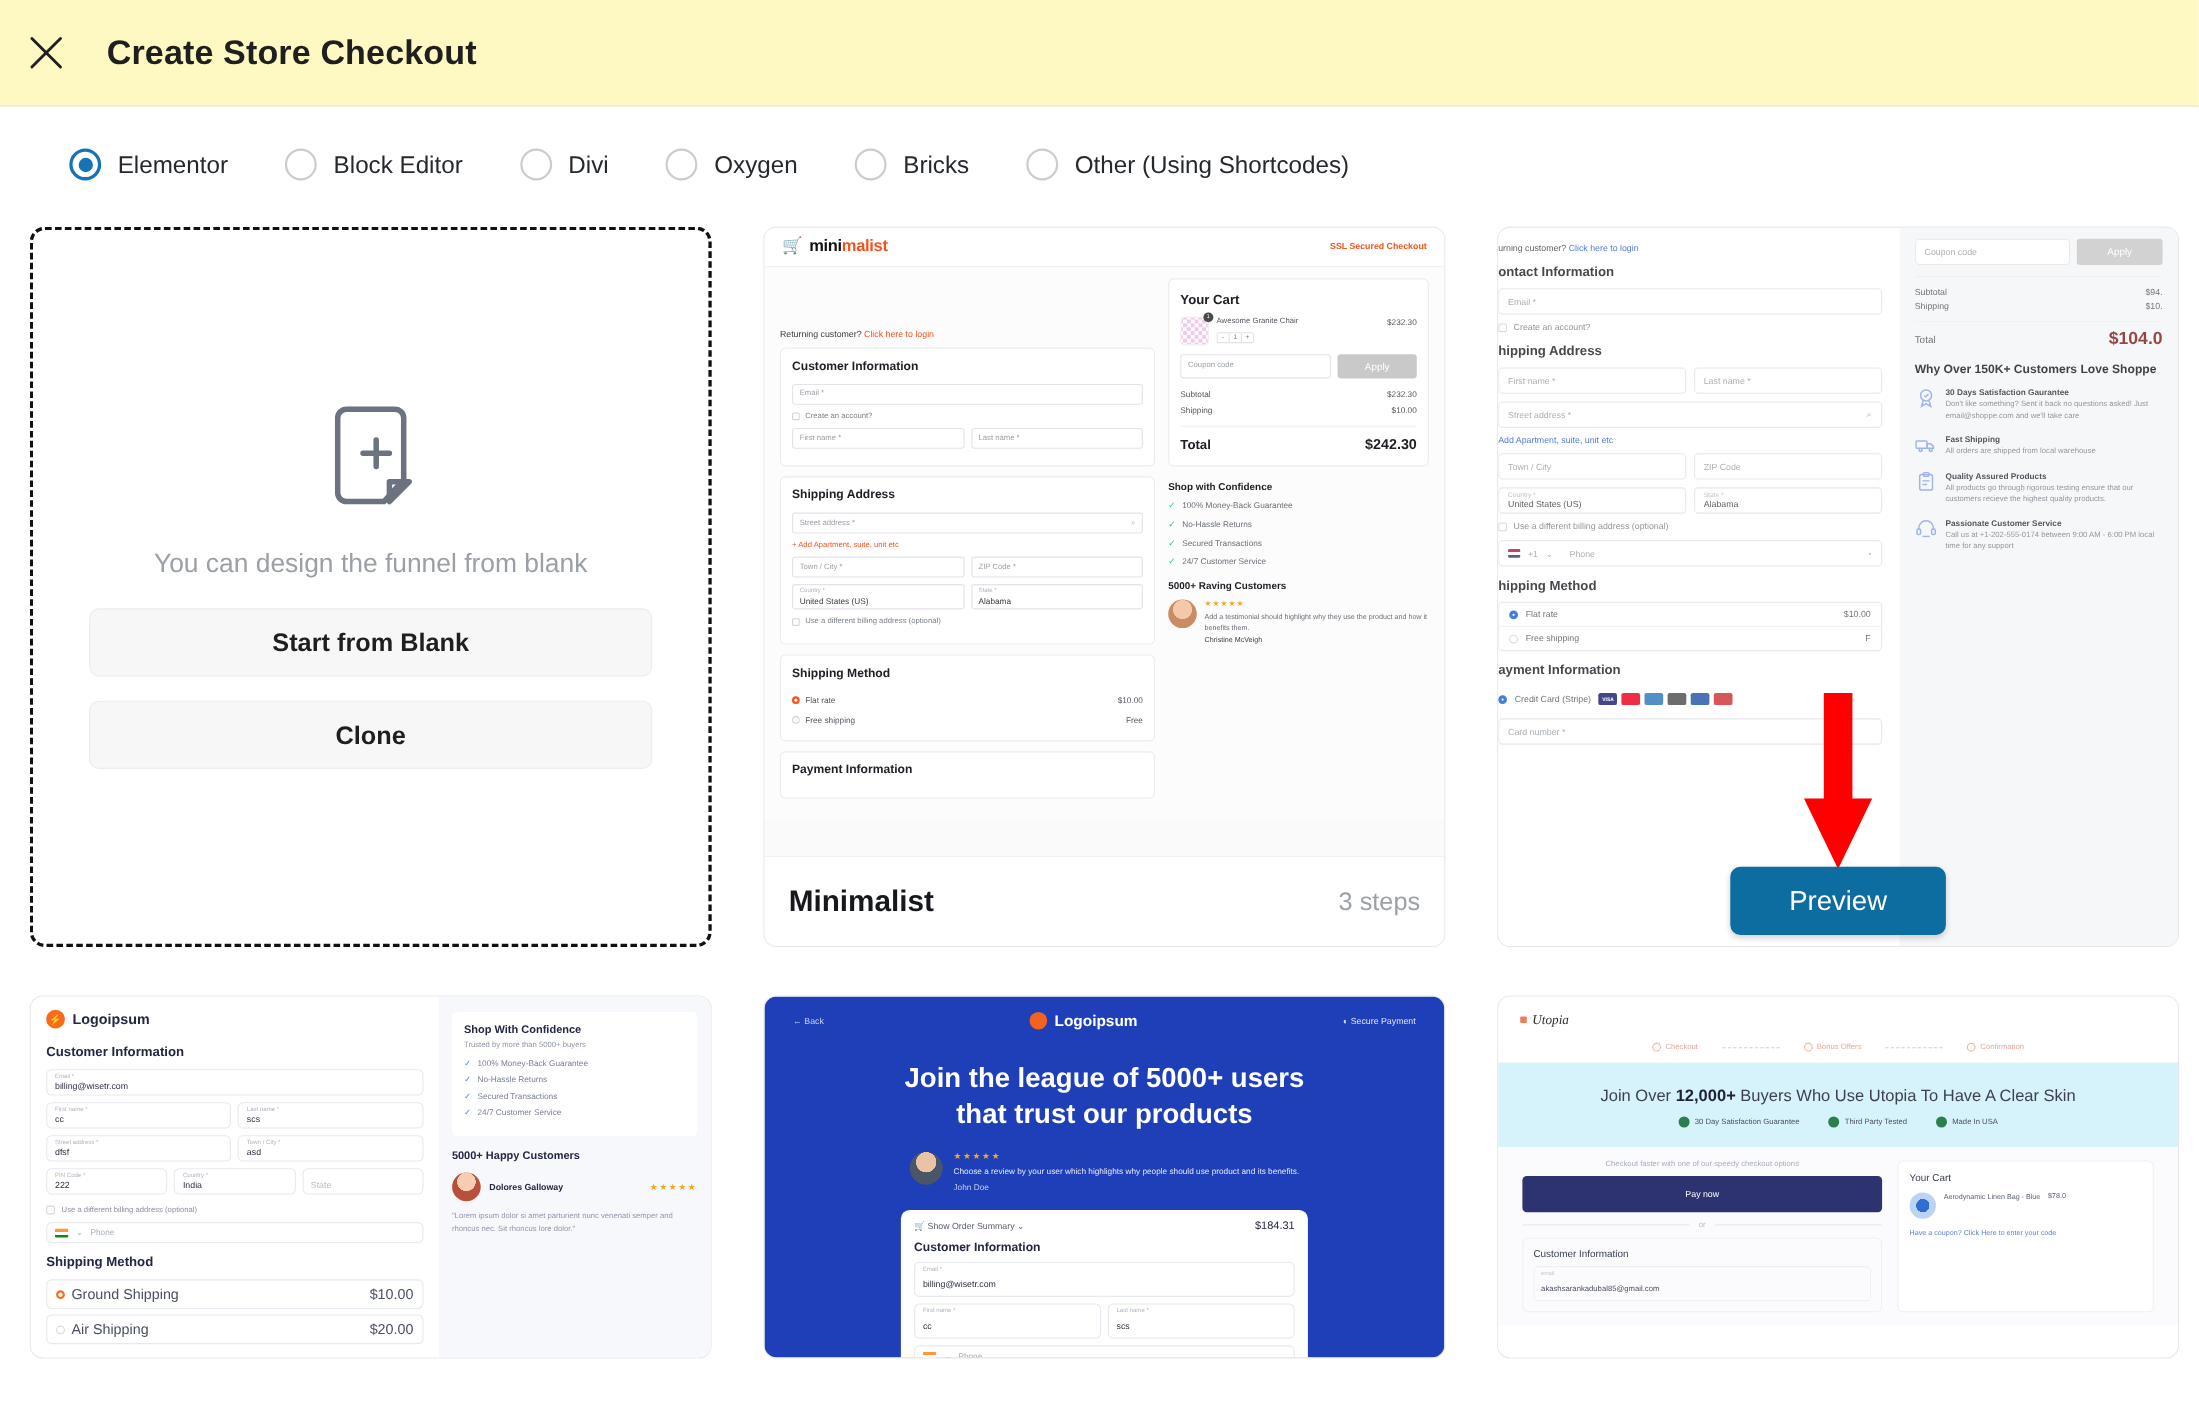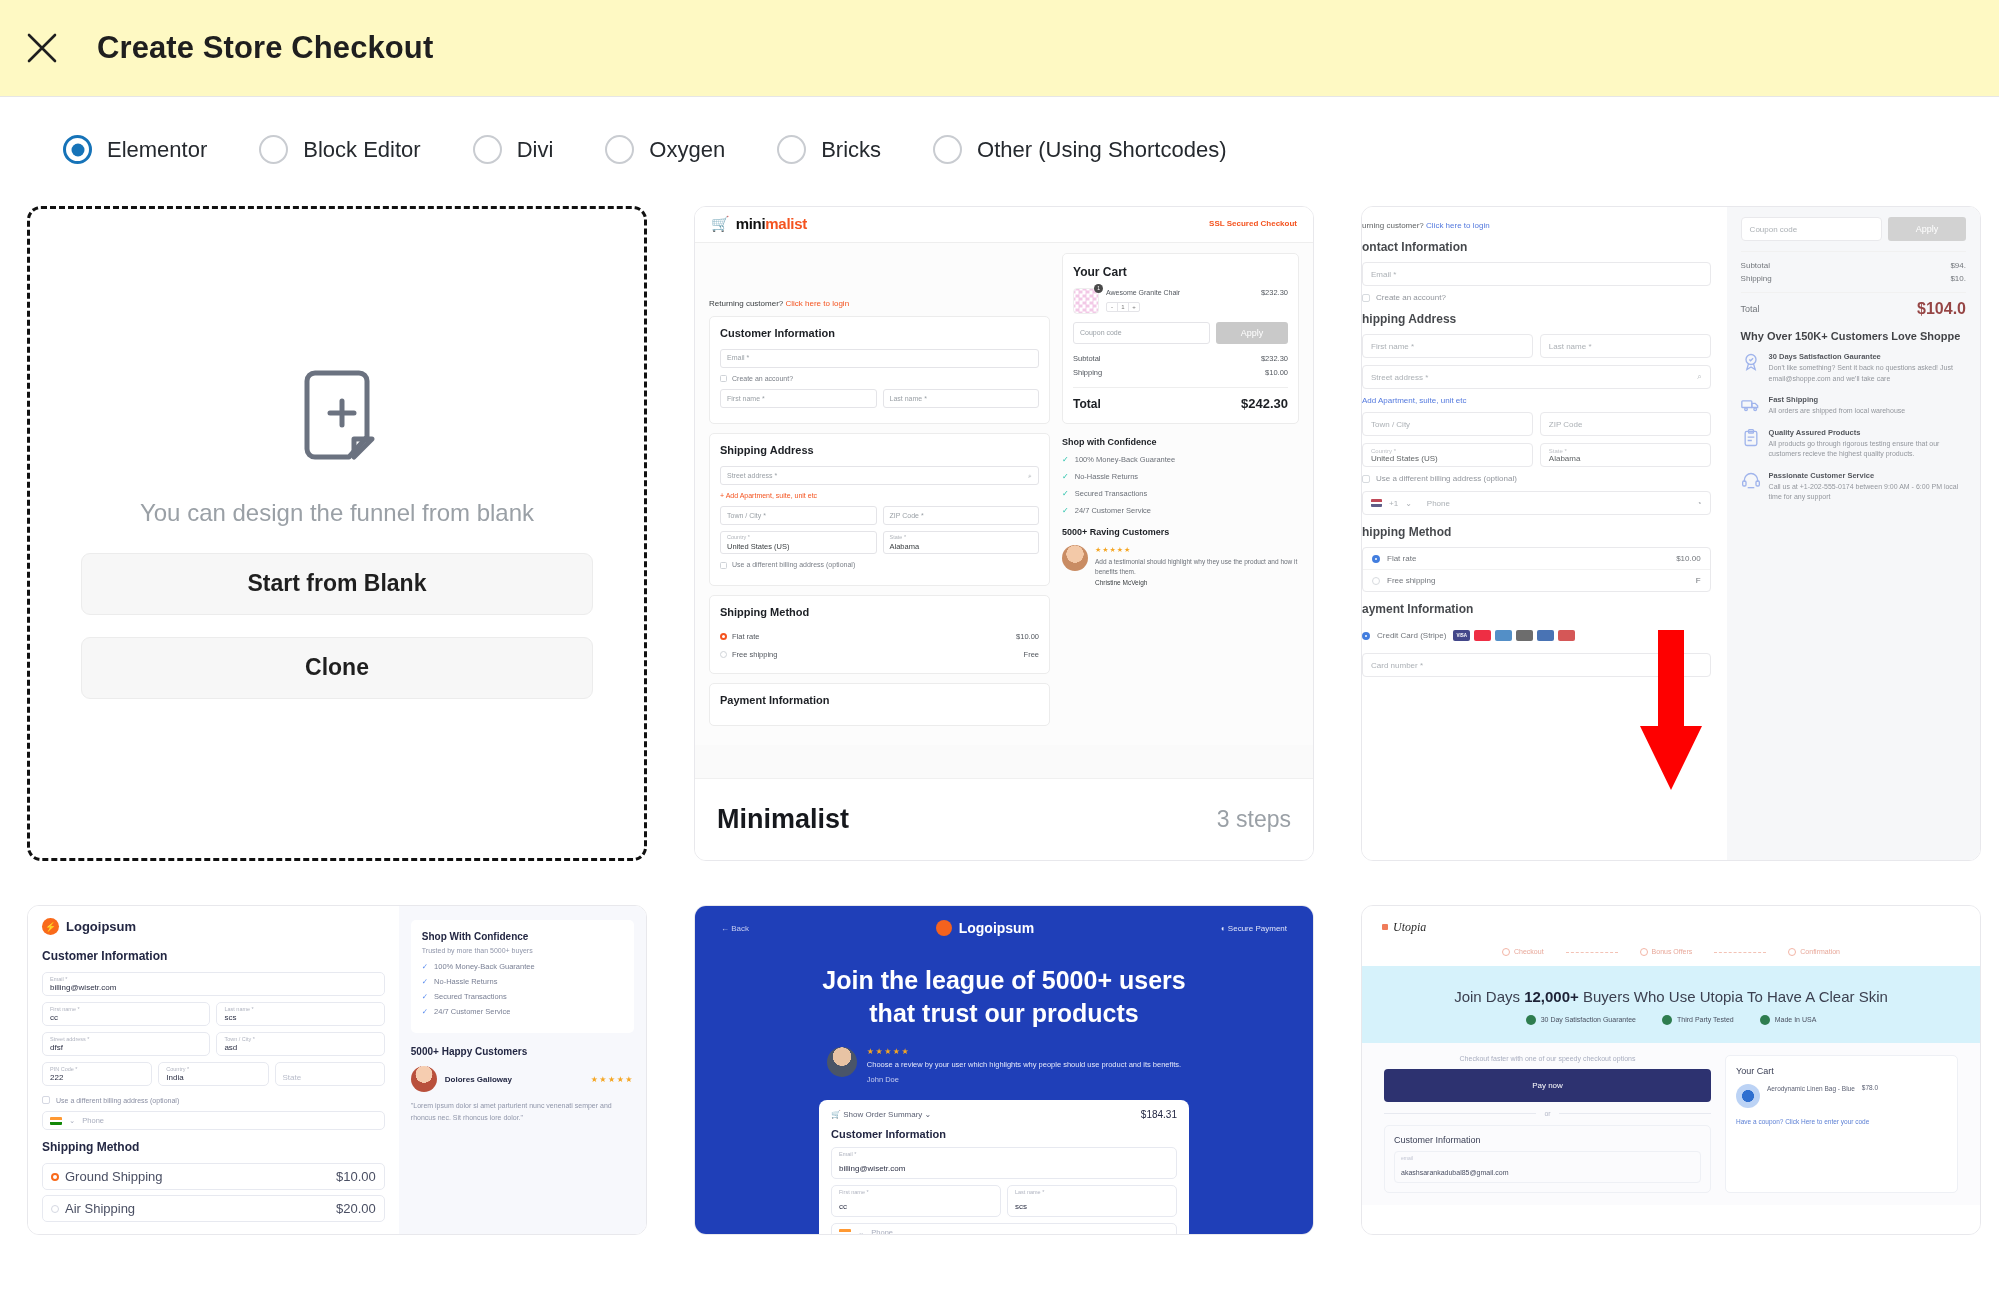--- a/index.html
+++ b/index.html
@@ -701,20 +701,21 @@
               </div>
           </div>
         </div>
       </div>
       <div class="hover-ov"></div>
       <span class="red-arrow">
         <svg viewBox="0 0 66 160" width="66" height="160">
           <path d="M33 160 L2 96 L20 96 L20 0 L46 0 L46 96 L64 96 Z" fill="#fe0000"></path>
         </svg>
       </span>
+      <div class="preview-btn">Preview</div>
     </div>
   </div>
 </div>
 
 <div class="grid2">
 
   <div class="tcard2">
     <div class="lg">
       <div class="lg-left">
         <div class="lg-brand">
@@ -842,21 +843,21 @@
         <span class="ut-logo">Utopia</span>
       </div>
       <div class="ut-steps">
         <span><i class="ut-sdot"></i><span>Checkout</span></span>
         <span class="ut-dash"></span>
         <span><i class="ut-sdot"></i><span>Bonus Offers</span></span>
         <span class="ut-dash"></span>
         <span><i class="ut-sdot"></i><span>Confirmation</span></span>
       </div>
       <div class="ut-band">
-        <div class="ut-h"><span>Join Days </span><b>12,000+</b><span> Buyers Who Use Utopia To Have A Clear Skin</span></div>
+        <div class="ut-h"><span>Join Over </span><b>12,000+</b><span> Buyers Who Use Utopia To Have A Clear Skin</span></div>
         <div class="ut-badges">
           <span><i class="ut-bdot"></i><span>30 Day Satisfaction Guarantee</span></span>
           <span><i class="ut-bdot"></i><span>Third Party Tested</span></span>
           <span><i class="ut-bdot"></i><span>Made In USA</span></span>
         </div>
       </div>
       <div class="ut-low">
         <div class="ut-l">
           <div class="ut-note">Checkout faster with one of our speedy checkout options</div>
           <div class="ut-pay">Pay now</div>

